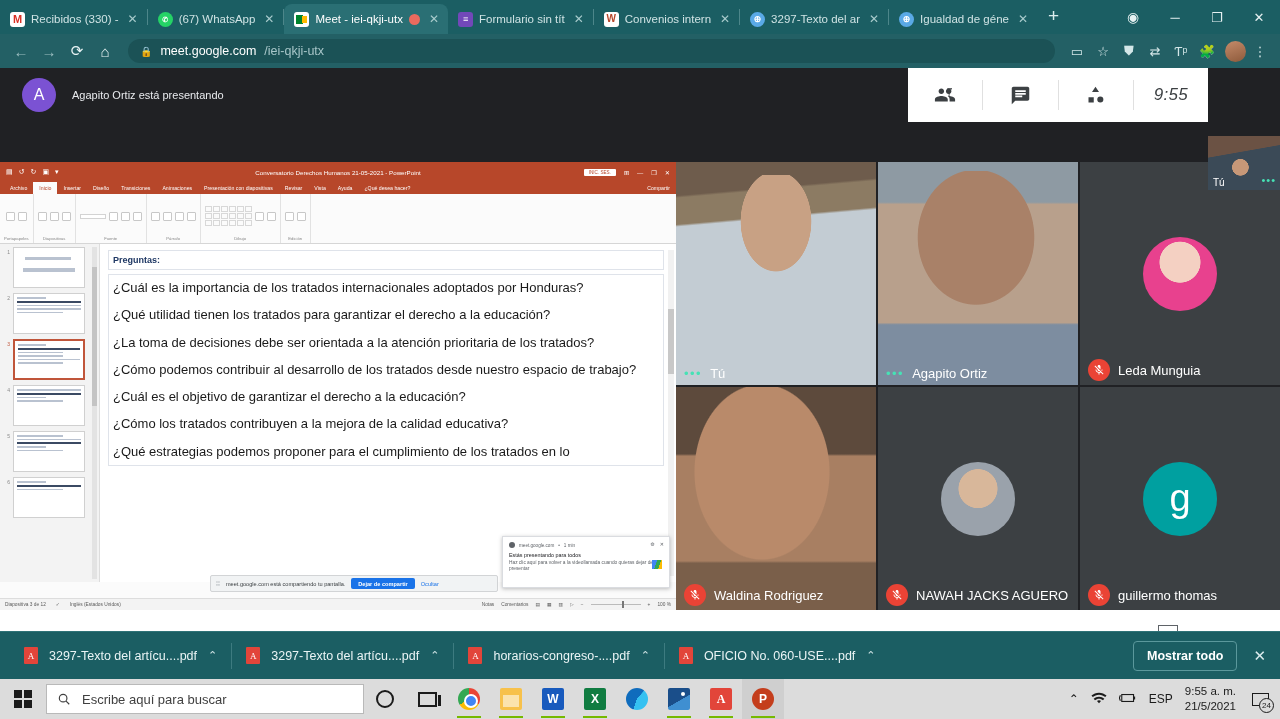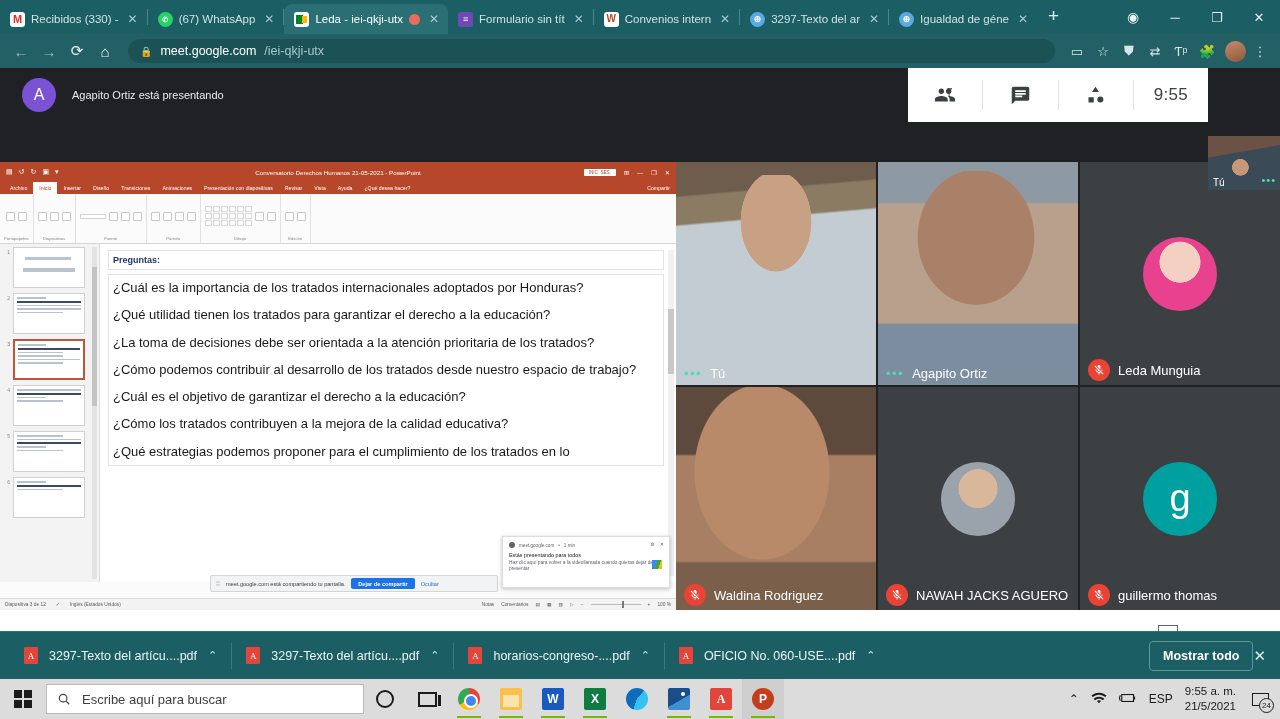--- a/index.html
+++ b/index.html
@@ -77,21 +77,21 @@
     display:flex;align-items:center;justify-content:center;font-size:16px;
   }
   .presenting-text { color:#e8eaed; font-size:11px; }
 
   .meet-hud {
     position:absolute; top:68px; right:0; width:372px; height:54px;
     background:#ffffff; display:flex; align-items:center;
   }
   .hud-item { flex:1; display:flex; align-items:center; justify-content:center;
               height:30px; border-right:1px solid #e0e0e0; color:#3c4043; position:relative; }
-  .hud-item:last-child { border-right:none; }
+  .hud-item:last-child { border-right:none;font-style:italic; }
   .hud-badge { position:absolute; top:7px; right:30px; font-size:10px; color:#3c4043; }
   .hud-time { font-size:17px; color:#3c4043; letter-spacing:.3px; }
   .self-tile {
     position:absolute; top:68px; right:0; width:72px; height:54px;
     background:#30343a; overflow:hidden;
   }
   .self-img { position:absolute; inset:0;
      background:
        radial-gradient(circle at 45% 58%, #c79878 0 16%, transparent 17%),
        linear-gradient(170deg,#6b5244 0 32%, #3b4a57 33% 100%); }
@@ -255,21 +255,21 @@
     background:#1b5e63; display:flex; align-items:center; gap:0; padding:0 10px;
     border-top:1px solid #2e7277;
   }
   .dl-item { display:flex; align-items:center; gap:11px; padding:0 14px; height:48px;
              color:#eaf4f5; font-size:12.5px; white-space:nowrap; }
   .dl-sep { width:1px; height:26px; background:#3d7b80; }
   .pdf-ico { width:14px;height:17px;background:#e2453a;border-radius:1px; color:#fff;
              font-size:9px; display:flex;align-items:center;justify-content:center;
              font-family:"Liberation Serif", serif; flex:0 0 14px; }
   .dl-caret { color:#cfe3e4; font-size:11px; }
-  .dl-right { margin-left:auto; display:flex; align-items:center; padding-right:4px;text-align:center;}
+  .dl-right { margin-left:auto; display:flex; align-items:center; gap:16px; padding-right:4px;text-align:center;}
   .dl-showall { border:1px solid #5b989c; border-radius:4px; padding:7px 13px;
                 color:#ffffff; font-size:12.5px; font-weight:bold; }
   .dl-close { color:#dcecee; font-size:15px; }
 
   
   .taskbar { position:absolute; top:679px; left:0; width:1280px; height:40px;
              background:#dcdcdc; display:flex; align-items:center; }
   .start { width:46px;height:40px;display:flex;align-items:center;justify-content:center; }
   .start-grid { display:grid; grid-template-columns:8px 8px; grid-template-rows:8px 8px;
                 gap:2px; }
@@ -327,21 +327,21 @@
     </div>
     <div class="tab-sep"></div>
     <div class="tab">
       <span class="favicon fav-wa">✆</span>
       <span class="tab-title">(67) WhatsApp</span>
       <span class="tab-close">✕</span>
     </div>
     <div class="tab-sep"></div>
     <div class="tab active">
       <span class="favicon fav-meet"></span>
-      <span class="tab-title">Leda - iei-qkji-utx</span>
+      <span class="tab-title">Meet - iei-qkji-utx</span>
       <span class="rec-dot"></span>
       <span class="tab-close">✕</span>
     </div>
     <div class="tab">
       <span class="favicon fav-forms">≡</span>
       <span class="tab-title">Formulario sin tít</span>
       <span class="tab-close">✕</span>
     </div>
     <div class="tab-sep"></div>
     <div class="tab">

